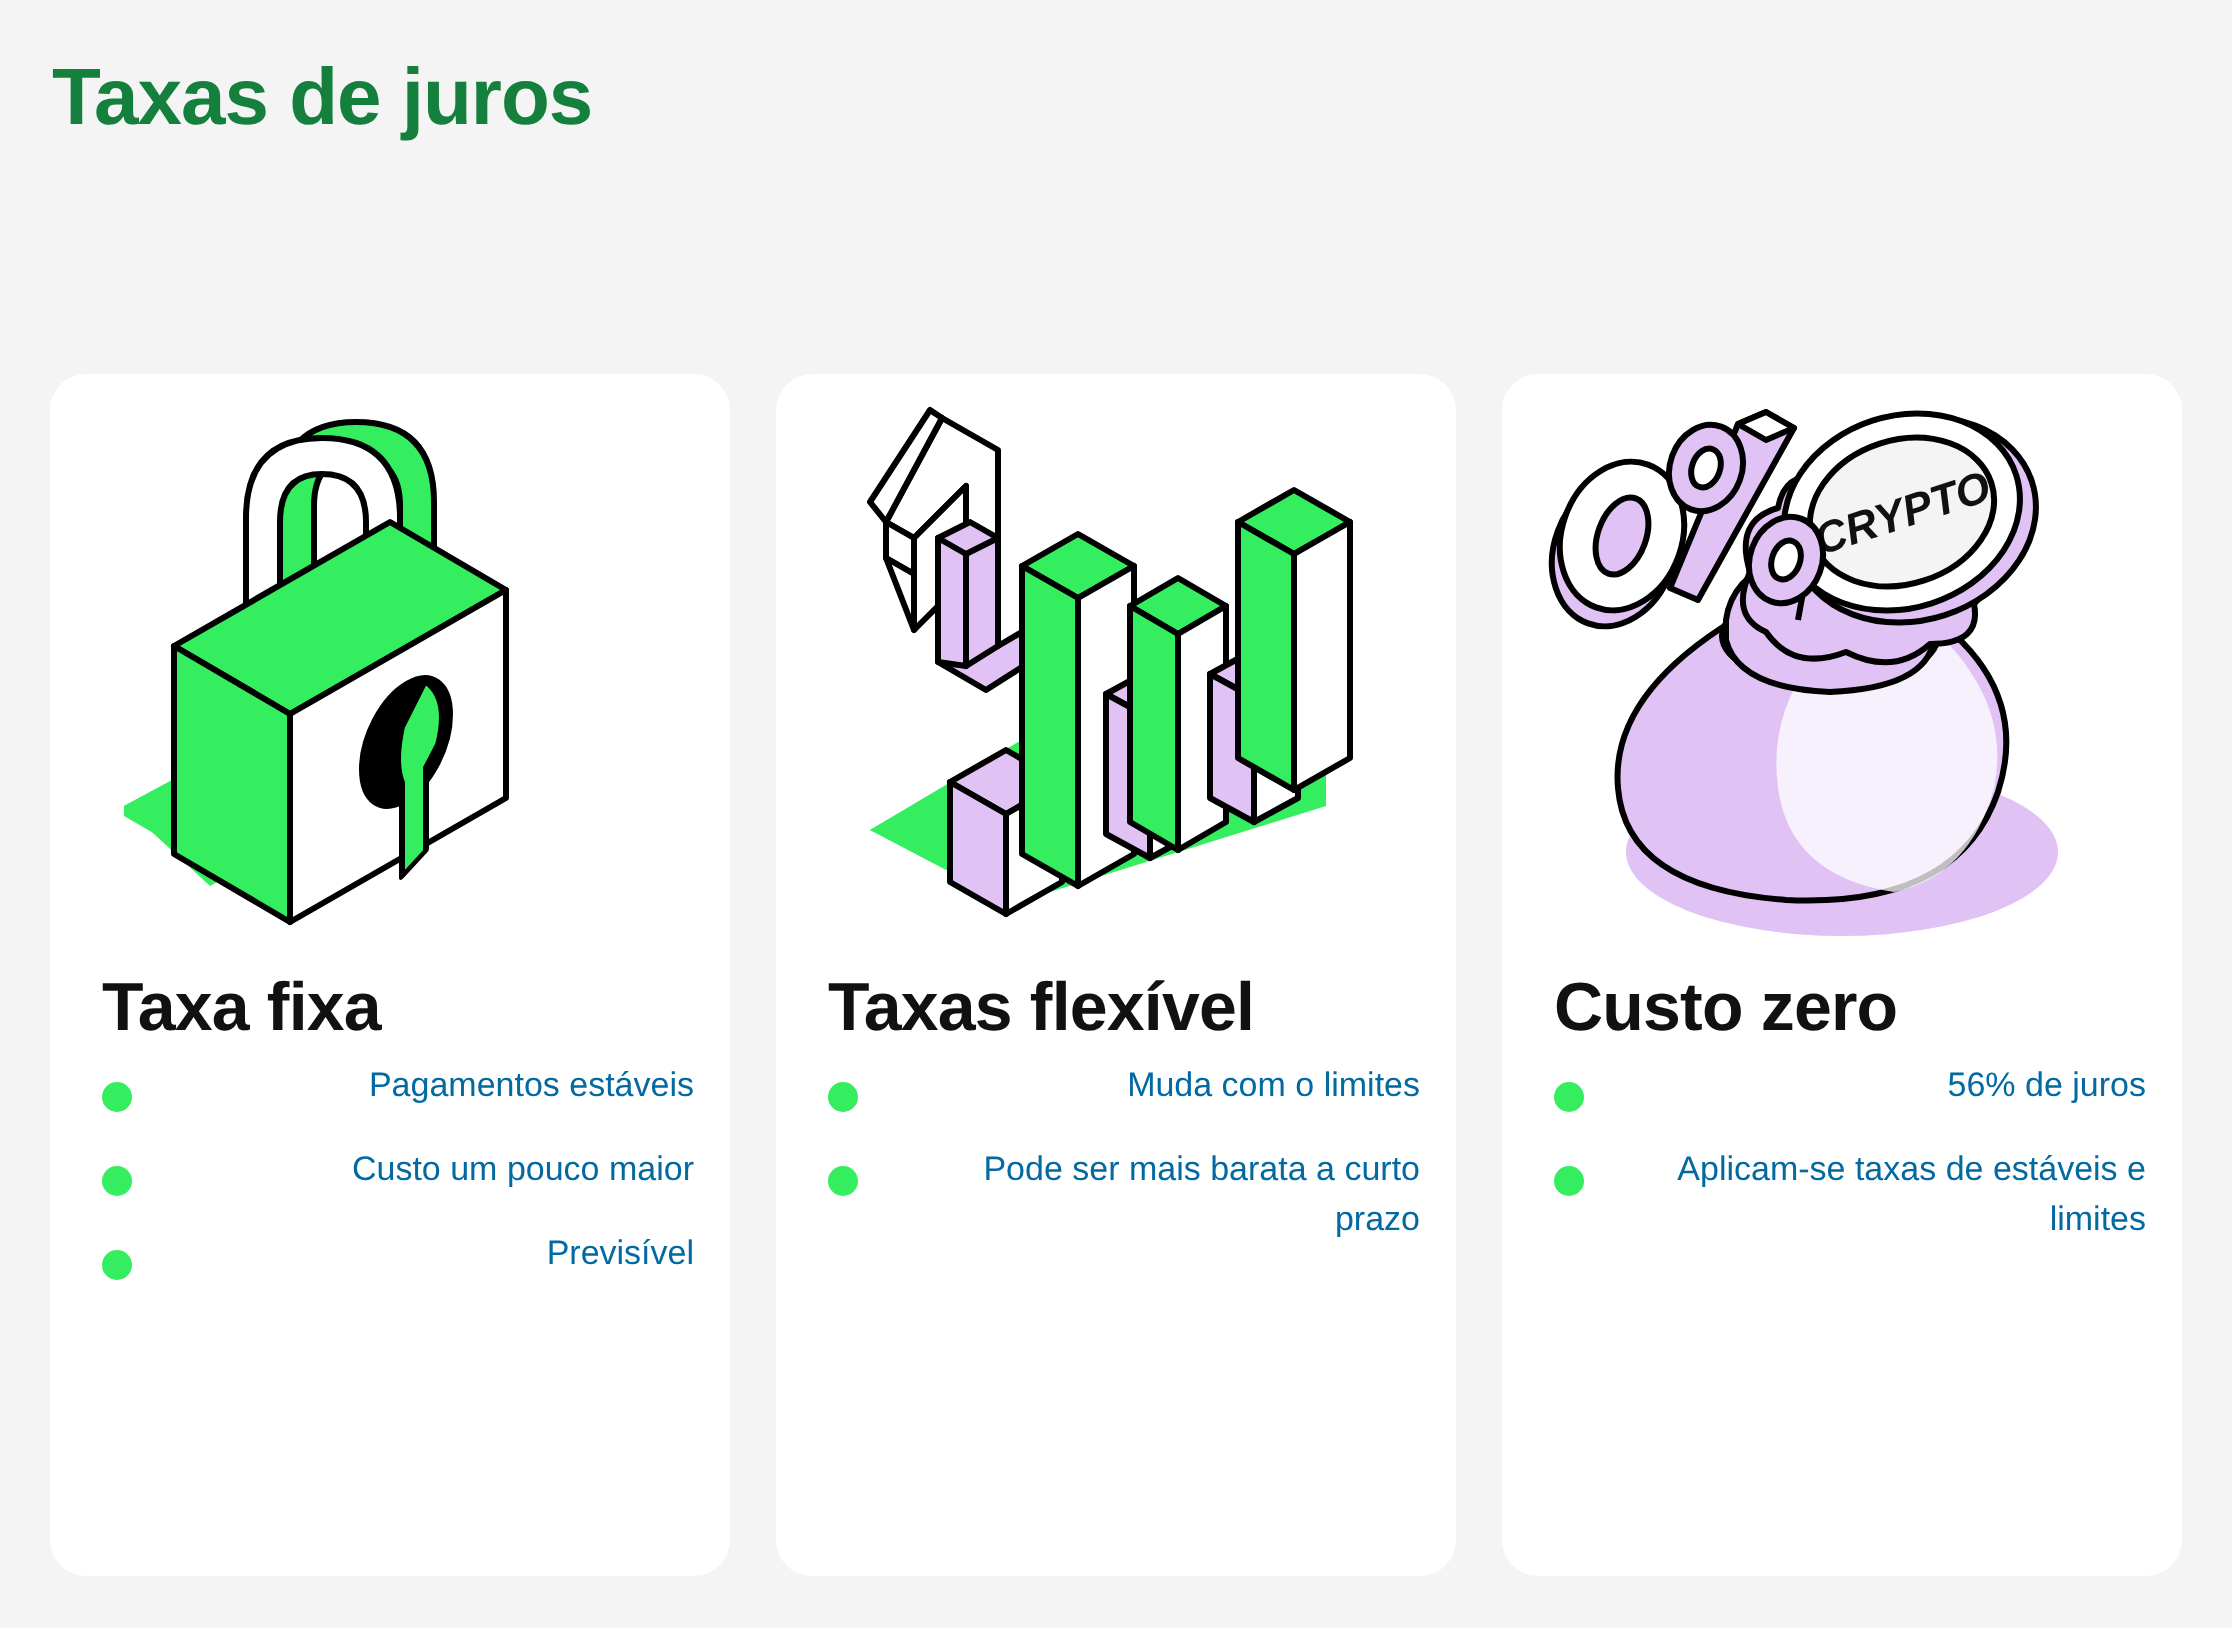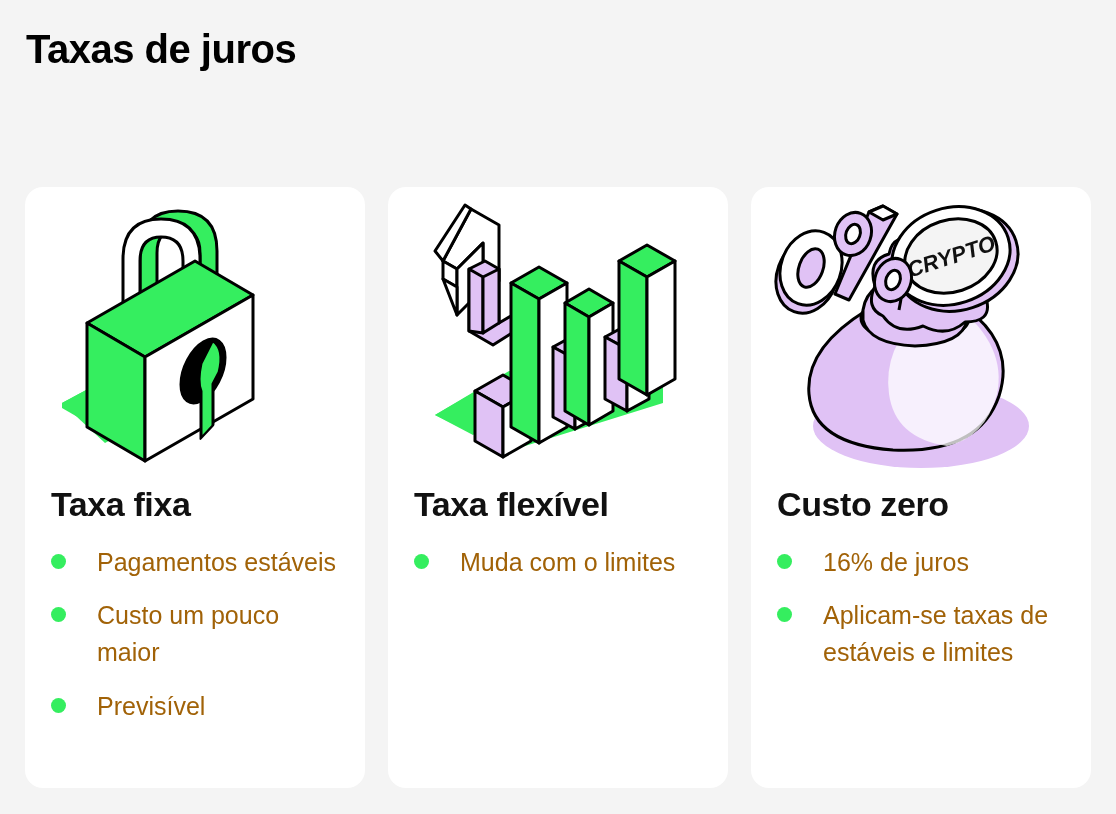--- a/index.html
+++ b/index.html
@@ -14,21 +14,21 @@
     overflow: hidden;
     position: relative;
   }
 
   .page-title {
     position: absolute;
     left: 26px;
     top: 27px;
     font-size: 40px;
     font-weight: bold;
-    color: #000000;
+    color: #15803d;
     letter-spacing: -0.5px;
     line-height: 1.1;
   }
 
   .cards {
     position: absolute;
     left: 25px;
     top: 187px;
     width: 1066px;
     height: 601px;
@@ -61,36 +61,37 @@
     left: 26px;
     right: 18px;
     top: 300px;
   }
 
   .card-heading {
     font-size: 34px;
     font-weight: bold;
     color: #111111;
     letter-spacing: -0.4px;
-    margin: 0 0 21px 0;
+    margin: 0 0 8px 0;
     line-height: 1.05;
   }
 
   ul.bullets {
     list-style: none;
     margin: 0;
     padding: 0;
   }
   ul.bullets li {
     position: relative;
     padding-left: 46px;
     margin-bottom: 17px;
-    font-size: 25px;
+    font-size: 17px;
     line-height: 1.47;
-    color: #a16207;
+    color: #0369a1;
+    text-align: right;
   }
   ul.bullets li:last-child { margin-bottom: 0; }
   .dot {
     position: absolute;
     left: 0;
     top: 10px;
     width: 15px;
     height: 15px;
     border-radius: 50%;
     background: #35ee5f;
@@ -185,25 +186,29 @@
         <path d="M192 134 L214 122 L236 134 L214 146 Z" fill="#e0c2f5" stroke="#000" stroke-width="3" stroke-linejoin="round"></path>
         <path d="M192 134 L214 146 L214 208 L192 196 Z" fill="#e0c2f5" stroke="#000" stroke-width="3" stroke-linejoin="round"></path>
         <path d="M214 146 L236 134 L236 196 L214 208 Z" fill="#ffffff" stroke="#000" stroke-width="3" stroke-linejoin="round"></path>
 
         <path d="M206 58 L234 42 L262 58 L234 74 Z" fill="#35ee5f" stroke="#000" stroke-width="3" stroke-linejoin="round"></path>
         <path d="M206 58 L234 74 L234 192 L206 176 Z" fill="#35ee5f" stroke="#000" stroke-width="3" stroke-linejoin="round"></path>
         <path d="M234 74 L262 58 L262 176 L234 192 Z" fill="#ffffff" stroke="#000" stroke-width="3" stroke-linejoin="round"></path>
       </svg>
     </div>
     <div class="card-body">
-      <h2 class="card-heading">Taxa flexível</h2>
+      <h2 class="card-heading">Taxas flexível</h2>
       <ul class="bullets">
         <li>
           <span class="dot"></span>
           <span>Muda com o limites</span>
+        </li>
+        <li>
+          <span class="dot"></span>
+          <span>Pode ser mais barata a curto prazo</span>
         </li>
       </ul>
     </div>
   </div>
 
   <div class="card">
     <div class="illus">
       <svg width="300" height="275" viewBox="0 0 300 275" aria-hidden="true">
 
         <ellipse cx="150" cy="228" rx="108" ry="42" fill="#e0c2f5"></ellipse>
@@ -242,21 +247,21 @@
           <ellipse cx="122" cy="82" rx="18" ry="22" transform="rotate(20 122 82)" fill="#e0c2f5"></ellipse>
           <ellipse cx="122" cy="82" rx="7" ry="10" transform="rotate(20 122 82)" fill="#ffffff"></ellipse>
         </g>
       </svg>
     </div>
     <div class="card-body">
       <h2 class="card-heading">Custo zero</h2>
       <ul class="bullets">
         <li>
           <span class="dot"></span>
-          <span>16% de juros</span>
+          <span>56% de juros</span>
         </li>
         <li>
           <span class="dot"></span>
           <span>Aplicam-se taxas de estáveis e limites</span>
         </li>
       </ul>
     </div>
   </div>
 
 </div>

